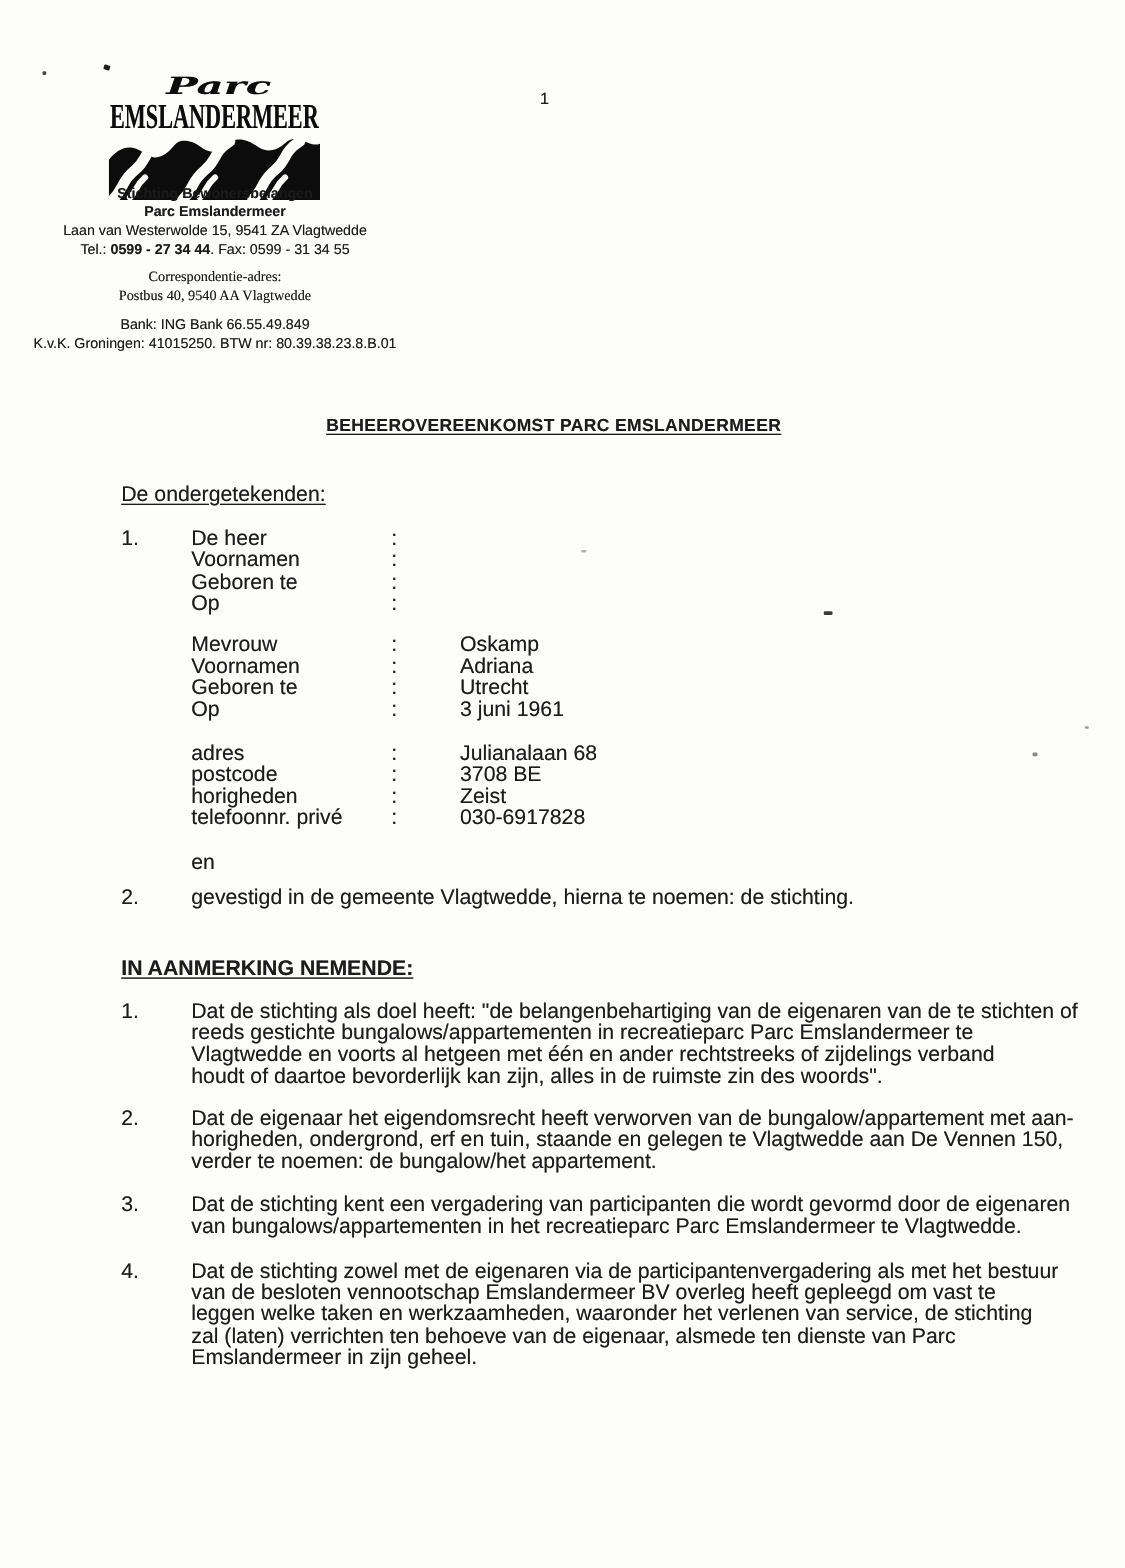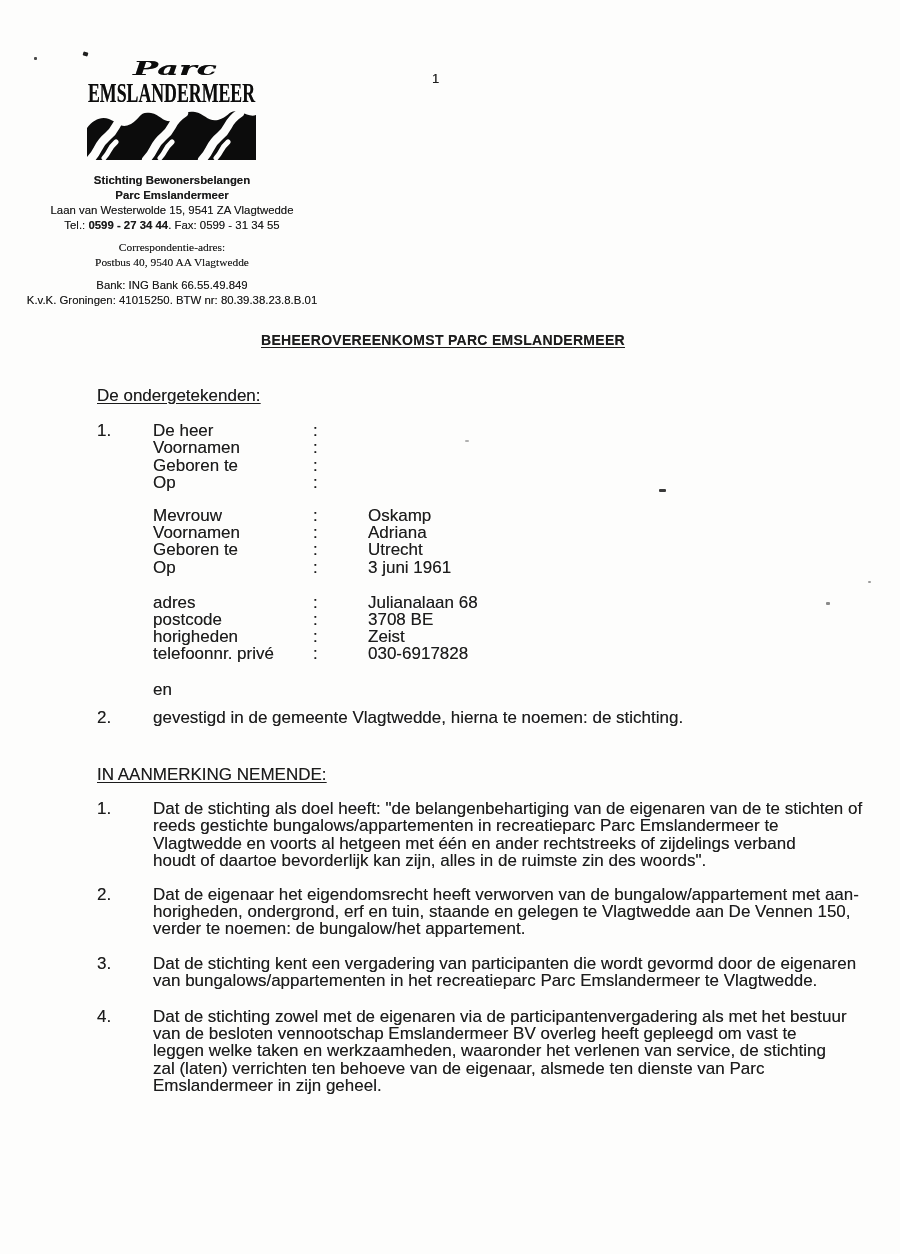--- a/index.html
+++ b/index.html
@@ -5,21 +5,21 @@
   html, body { margin:0; padding:0; background:#e8e8e8; }
   #page {
     position:relative; width:900px; height:1254px; background:#fdfdfc;
     font-family:"Liberation Sans", sans-serif; color:#1c1c1c; overflow:hidden;
     text-shadow:0 0 0.4px rgba(30,30,30,0.55);
   }
   
   #page-number { position:absolute; left:432px; top:71px; font-size:13px; }
   #logo { position:absolute; left:87px; top:57px; width:169px; height:104px; }
   #letterhead {
-    position:absolute; left:20px; top:173px; width:304px;
+    position:absolute; left:20px; top:148px; width:304px;
     text-align:center; font-size:11.4px; line-height:15px; color:#1a1a1a;
   }
   .lh-bold { font-weight:bold; }
   .lh-group2 { margin-top:7px;font-family:Liberation Serif, serif; }
   .lh-group3 { margin-top:8px; }
   
   #doc-title {
     position:absolute; left:0; top:332px; width:886px; text-align:center;
     font-size:14px; font-weight:bold; letter-spacing:0.3px;
     text-decoration:underline; text-underline-offset:2px;
@@ -33,21 +33,21 @@
   .parties-heading { margin:0 0 18px 0; }
   .num-block { position:relative; padding-left:56px; }
   .num { position:absolute; left:0; top:0; }
   .data-row { display:grid; grid-template-columns:160px 55px 1fr; }
   .mb16 { margin-bottom:16px; }
   .mb17 { margin-bottom:17px; }
   .mb18 { margin-bottom:18px; }
   .mb19 { margin-bottom:19px; }
   .mb11 { margin-bottom:11px; }
   .mb40 { margin-bottom:40px; }
-  .cons-heading { font-weight:normal; margin:0 0 17px 0; }
+  .cons-heading { font-weight:bold; margin:0 0 17px 0; }
   .cons-text { white-space:pre-line; }
   .bold { font-weight:bold; }
   
   .speck { position:absolute; background:#333; border-radius:1px; }
   #speck-1 { left:34px; top:57px; width:3px; height:3px; background:#4a4a4a; }
   #speck-2 { left:83px; top:52px; width:5px; height:4px; background:#1f1f1f; transform:rotate(18deg); }
   #speck-3 { left:659px; top:489px; width:7px; height:3px; background:#3a3a3a; }
   #speck-4 { left:826px; top:602px; width:4px; height:3px; background:#8a8a8a; }
   #speck-5 { left:868px; top:581px; width:3px; height:2px; background:#9a9a9a; }
   #speck-6 { left:465px; top:440px; width:4px; height:2px; background:#b0b0b0; }

